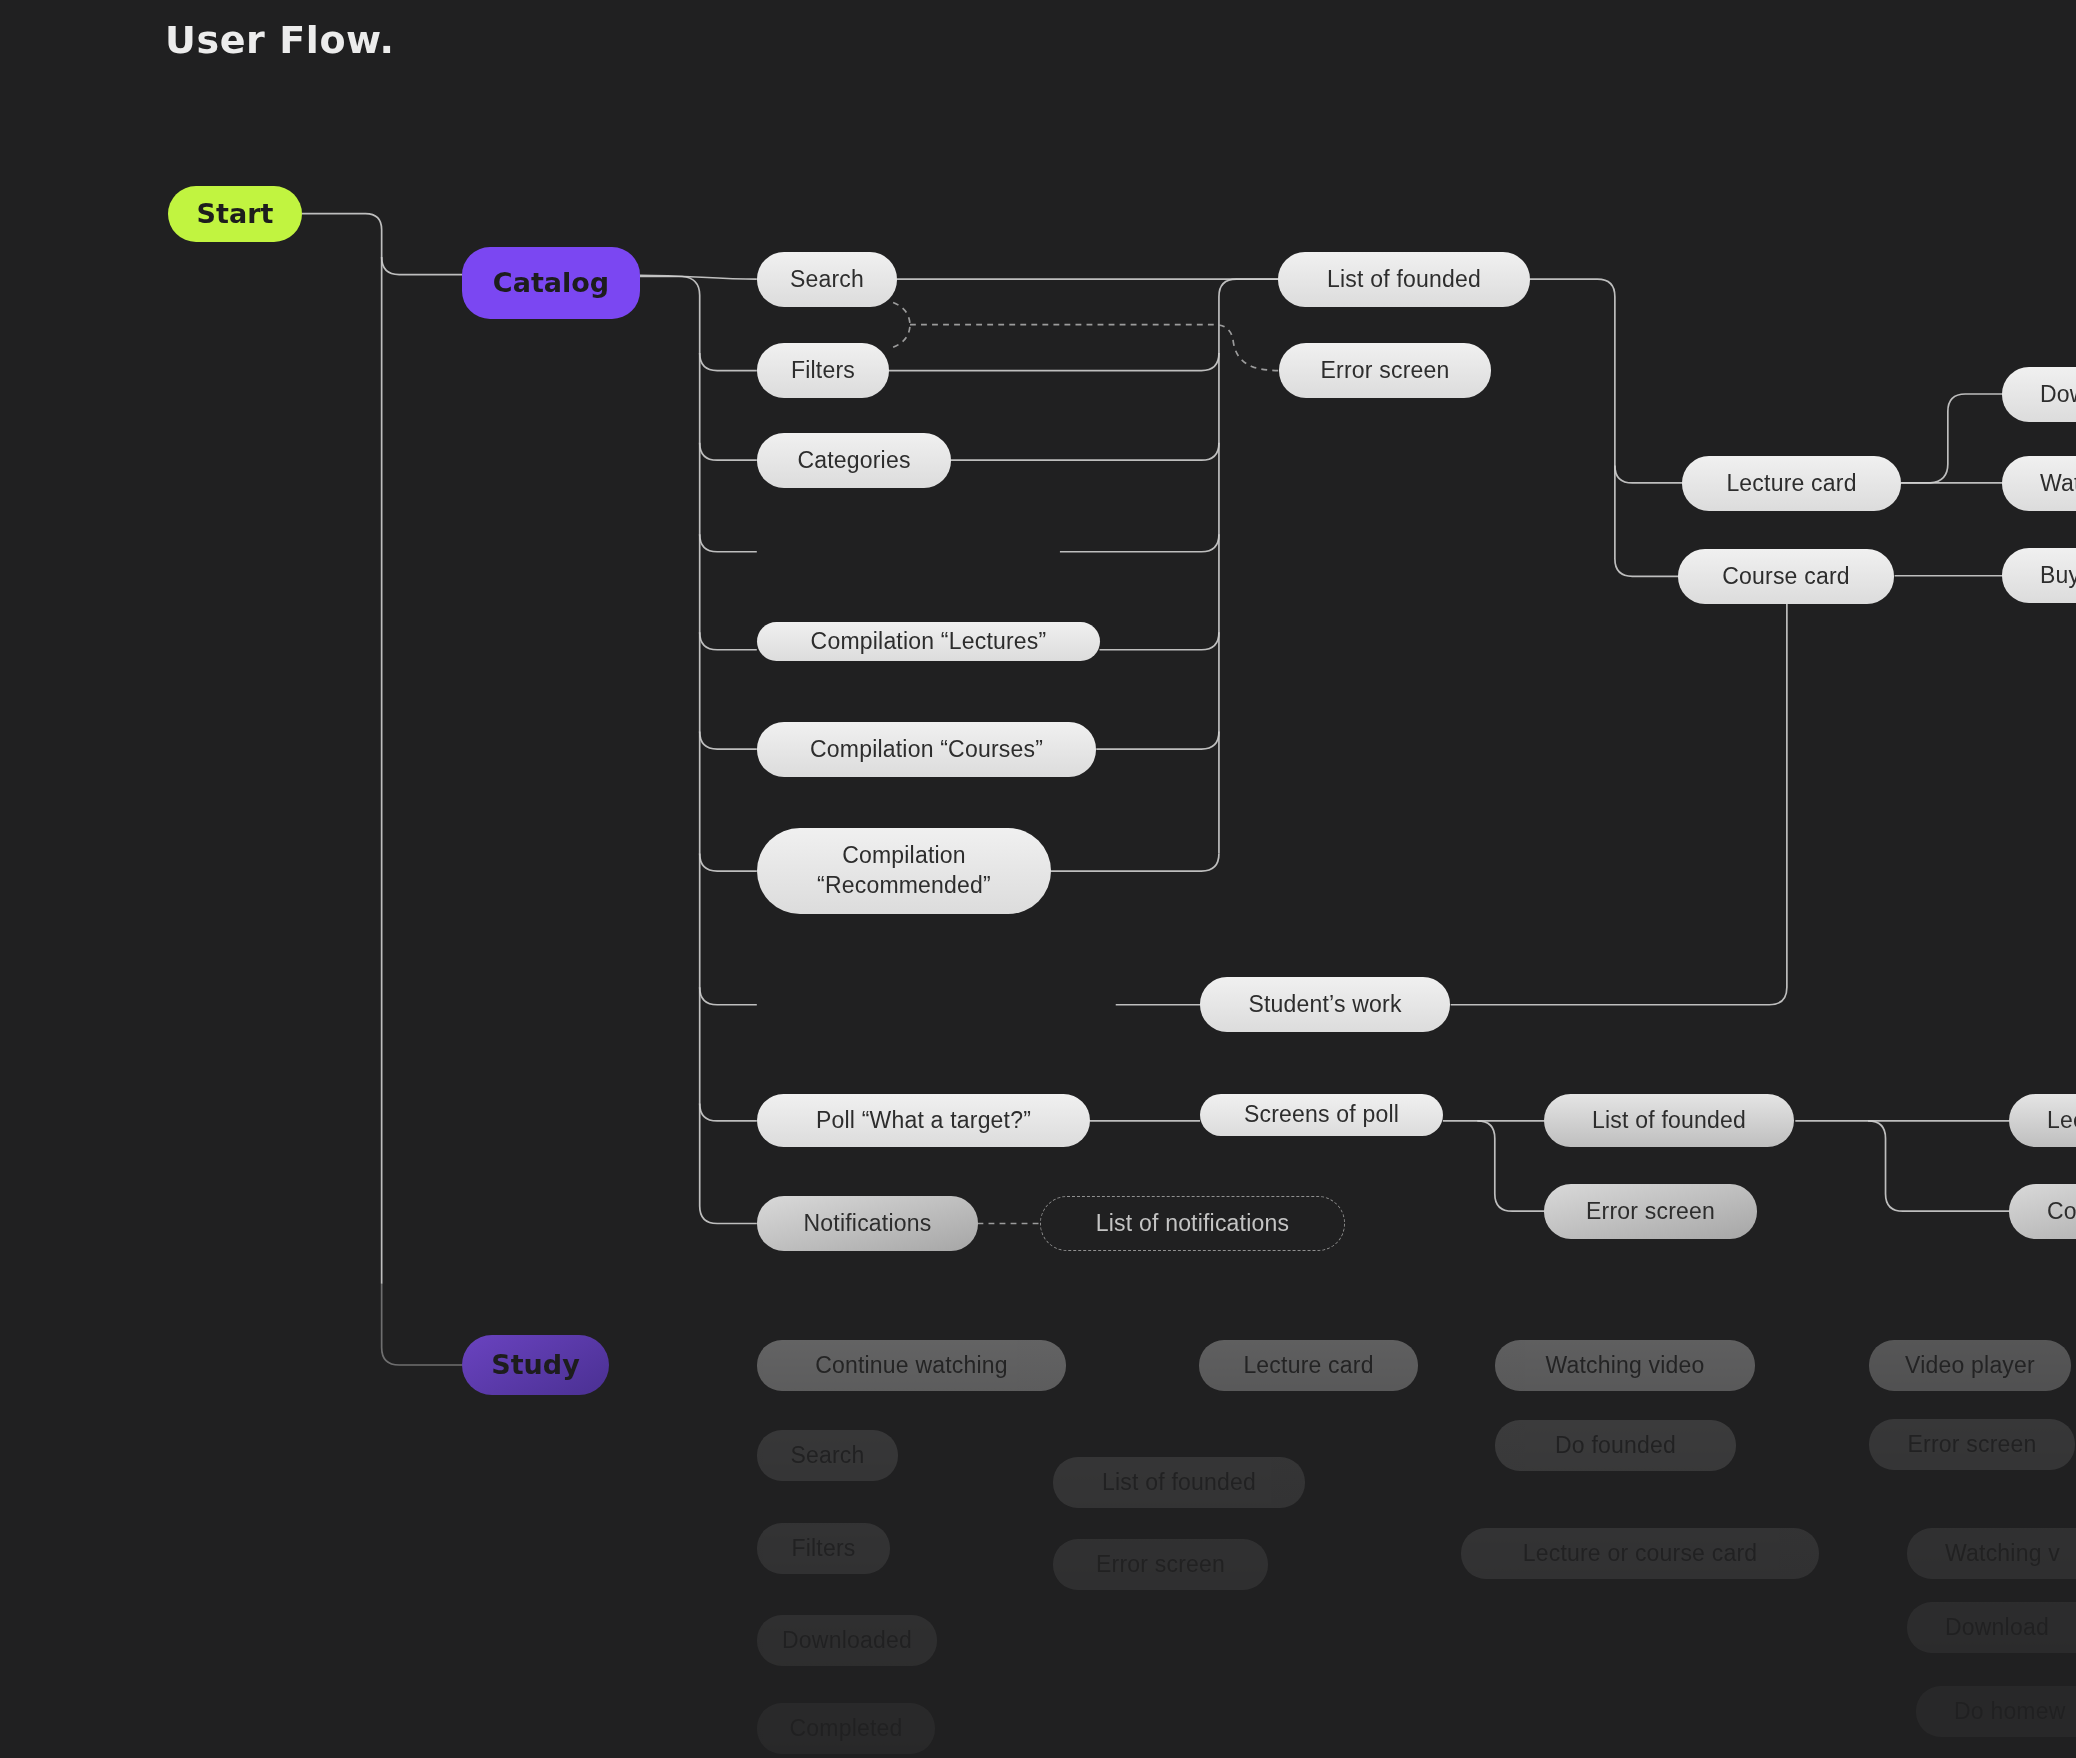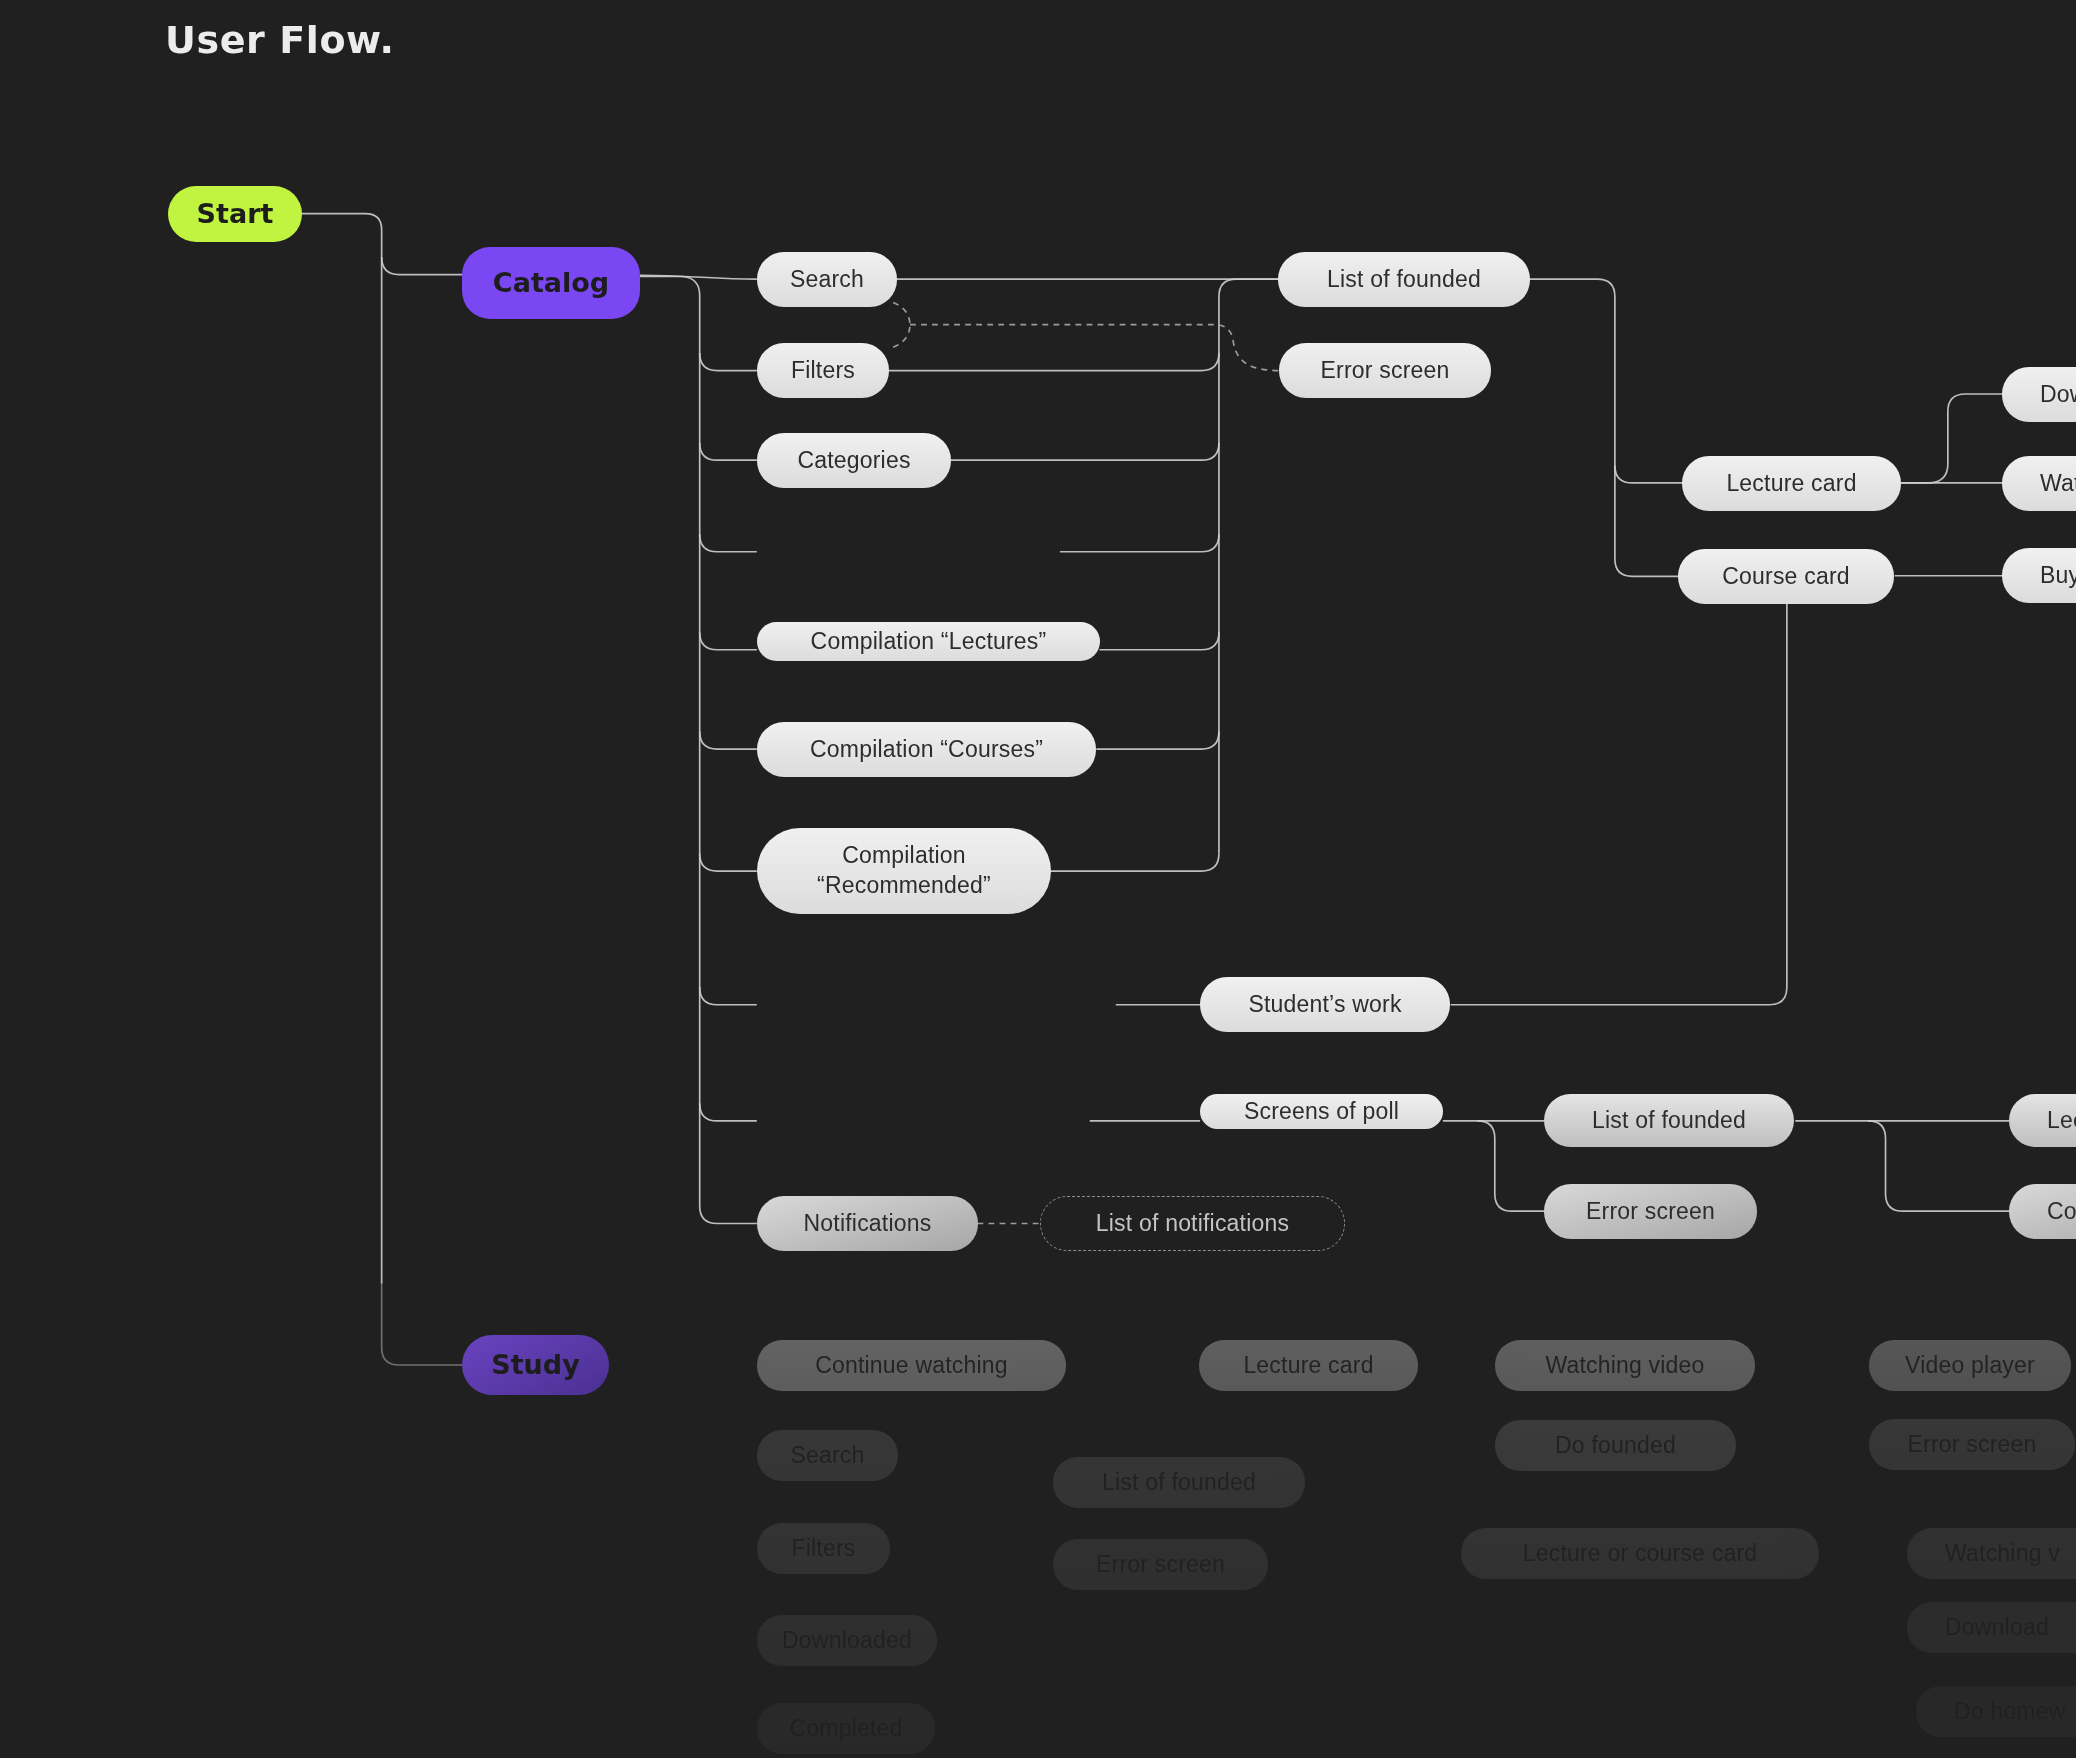--- a/index.html
+++ b/index.html
@@ -79,30 +79,31 @@
 <div class="node brand start" style="left: 168px; top: 186px; width: 134px; height: 56px; border-radius: 28px; background: rgb(193, 244, 64);">Start</div>
     <div class="node brand catalog" style="left: 462px; top: 247px; width: 178px; height: 72px; border-radius: 28px; background: rgb(123, 71, 242);">Catalog</div>
     <div class="node brand study" style="left: 462px; top: 1335px; width: 147px; height: 60px; border-radius: 30px; background: linear-gradient(150deg, rgb(106, 67, 192), rgb(74, 48, 146));">Study</div>
     <div class="node light" style="left: 757px; top: 252px; width: 140px; height: 55px; border-radius: 27px;">Search</div>
     <div class="node light" style="left: 757px; top: 343px; width: 132px; height: 55px; border-radius: 27px;">Filters</div>
     <div class="node light" style="left: 757px; top: 433px; width: 194px; height: 55px; border-radius: 27px;">Categories</div>
     <div class="node light" style="left: 757px; top: 622px; width: 343px; height: 39px; border-radius: 27px;">Compilation “Lectures”</div>
     <div class="node light" style="left: 757px; top: 722px; width: 339px; height: 55px; border-radius: 27px;">Compilation “Courses”</div>
     <div class="node light" style="left: 757px; top: 828px; width: 294px; height: 86px; border-radius: 43px;">Compilation
 “Recommended”</div>
+    <div class="node light" style="left: 757px; top: 1094px; width: 333px; height: 53px; border-radius: 27px;">Poll “What a target?”</div>
     <div class="node mid" style="left: 757px; top: 1196px; width: 221px; height: 55px; border-radius: 27px;">Notifications</div>
     <div class="node light" style="left: 1278px; top: 252px; width: 252px; height: 55px; border-radius: 27px;">List of founded</div>
     <div class="node light" style="left: 1279px; top: 343px; width: 212px; height: 55px; border-radius: 27px;">Error screen</div>
     <div class="node light" style="left: 1682px; top: 456px; width: 219px; height: 55px; border-radius: 27px;">Lecture card</div>
     <div class="node light" style="left: 1678px; top: 549px; width: 216px; height: 55px; border-radius: 27px;">Course card</div>
     <div class="node light clip" style="left: 2002px; top: 367px; width: 201px; height: 55px; border-radius: 27px;">Dow</div>
     <div class="node light clip" style="left: 2002px; top: 456px; width: 201px; height: 55px; border-radius: 27px;">Wat</div>
     <div class="node light clip" style="left: 2002px; top: 548px; width: 201px; height: 55px; border-radius: 27px;">Buy</div>
     <div class="node light" style="left: 1200px; top: 977px; width: 250px; height: 55px; border-radius: 27px;">Student’s work</div>
-    <div class="node light" style="left: 1200px; top: 1094px; width: 243px; height: 35px; border-radius: 27px;">Screens of poll</div>
+    <div class="node light" style="left: 1200px; top: 1094px; width: 243px; height: 42px; border-radius: 27px;">Screens of poll</div>
     <div class="node mid2" style="left: 1544px; top: 1094px; width: 250px; height: 53px; border-radius: 27px;">List of founded</div>
     <div class="node mid" style="left: 1544px; top: 1184px; width: 213px; height: 55px; border-radius: 27px;">Error screen</div>
     <div class="node mid2 clip" style="left: 2009px; top: 1094px; width: 201px; height: 53px; border-radius: 27px;">Lect</div>
     <div class="node mid clip" style="left: 2009px; top: 1184px; width: 201px; height: 55px; border-radius: 27px;">Cou</div>
     <div class="node ghost" style="left: 1040px; top: 1196px; width: 305px; height: 55px; border-radius: 27px;">List of notifications</div>
     <div class="node light" style="left: 757px; top: 1340px; width: 309px; height: 51px; border-radius: 25px; opacity: 0.32;">Continue watching</div>
     <div class="node light" style="left: 1199px; top: 1340px; width: 219px; height: 51px; border-radius: 25px; opacity: 0.3;">Lecture card</div>
     <div class="node light" style="left: 1495px; top: 1340px; width: 260px; height: 51px; border-radius: 25px; opacity: 0.3;">Watching video</div>
     <div class="node light" style="left: 1869px; top: 1340px; width: 202px; height: 51px; border-radius: 25px; opacity: 0.26;">Video player</div>
     <div class="node light" style="left: 757px; top: 1430px; width: 141px; height: 51px; border-radius: 25px; opacity: 0.11;">Search</div>

